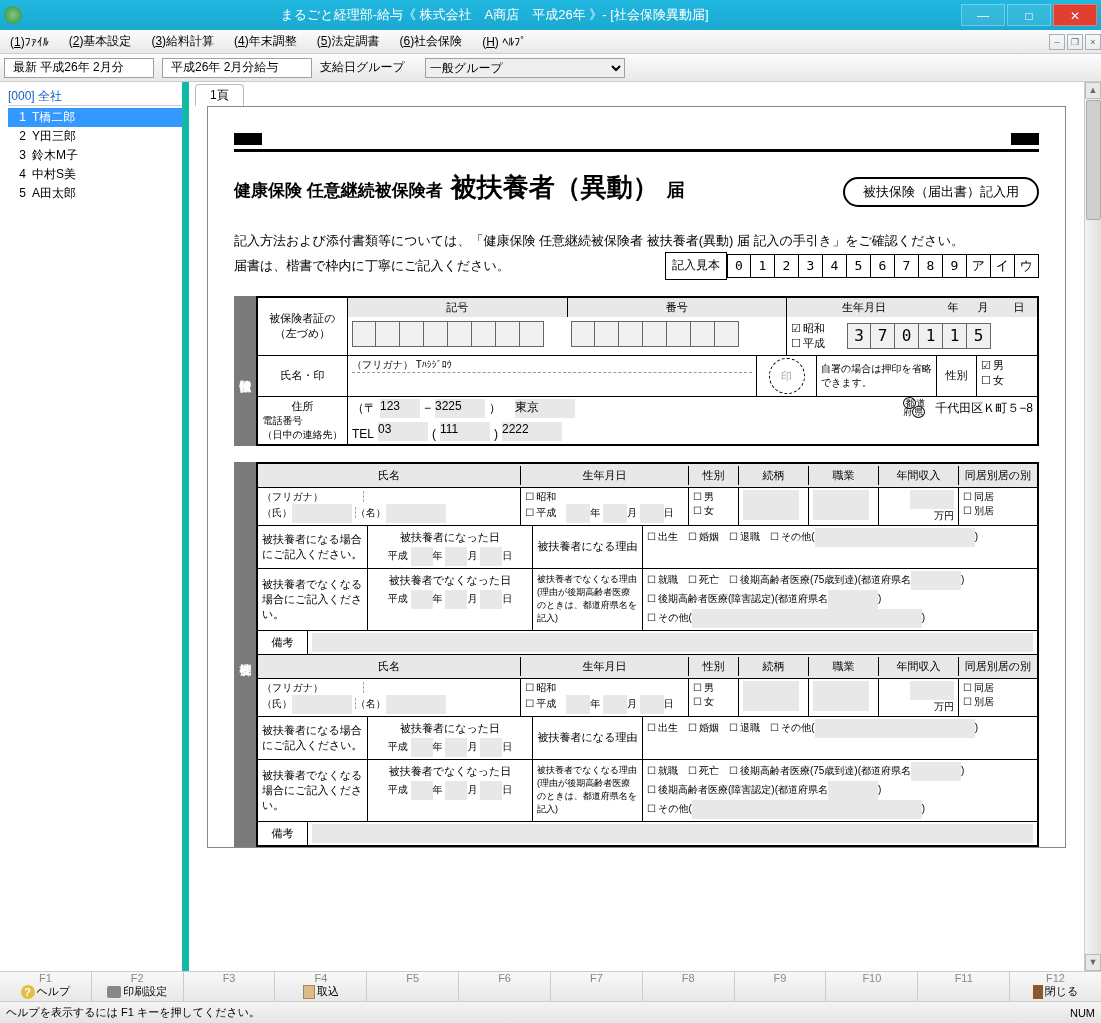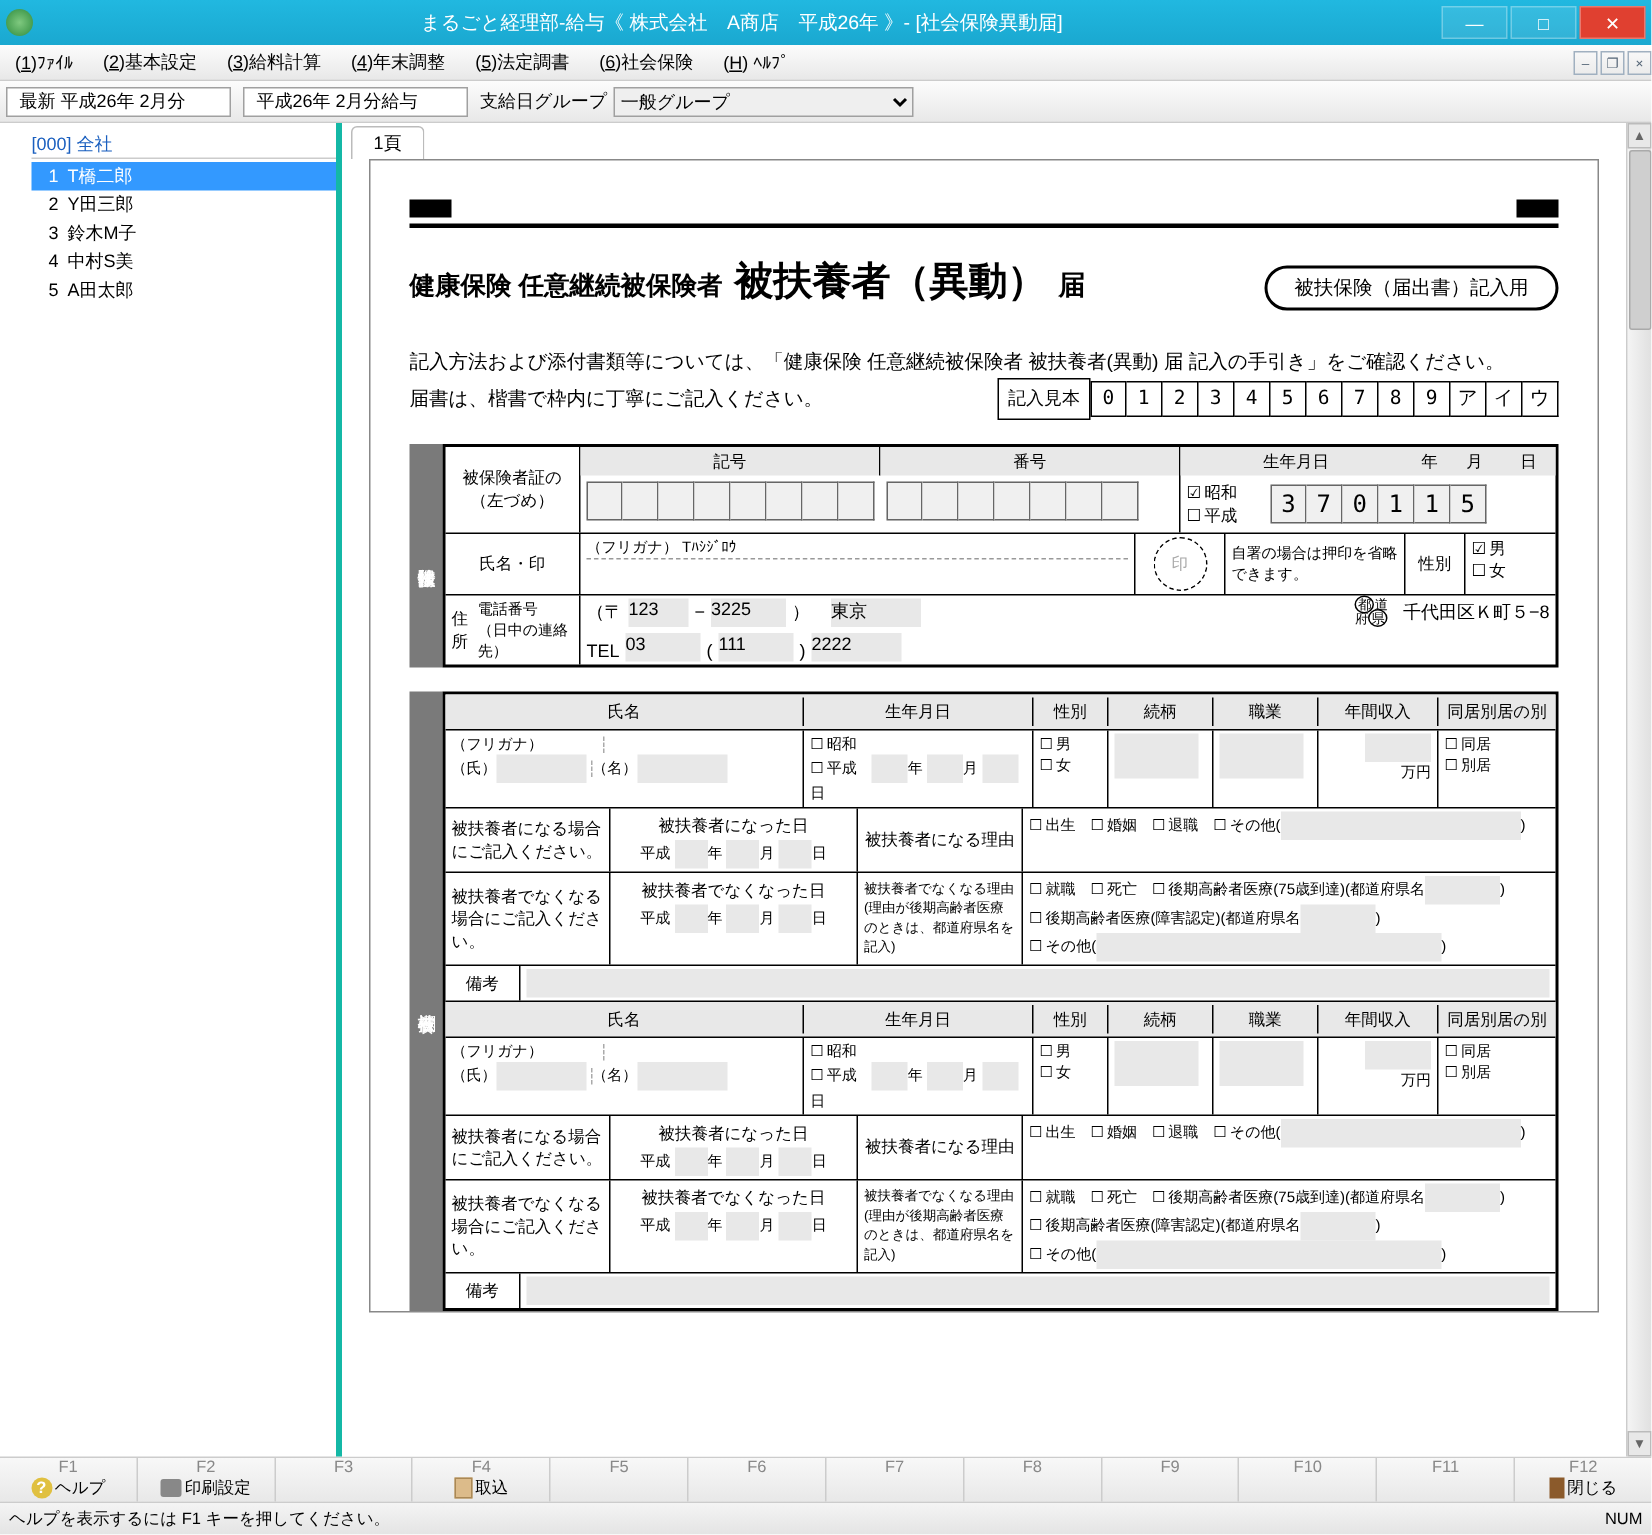--- a/index.html
+++ b/index.html
@@ -13,25 +13,25 @@
 .titlebar .wmin, .titlebar .wmax { background: rgba(255,255,255,0.1); }
 
 .menubar { background: linear-gradient(#fcfcfc, #e8e8e8); height: 24px; display: flex; align-items: center; border-bottom: 1px solid #ccc; position: relative; }
 .menubar .menu { padding: 0 10px; cursor: default; }
 .menubar .menu u { text-decoration: underline; }
 .menubar .mdi { position: absolute; right: 0; display:flex; }
 .menubar .mdi span { width: 16px; height: 16px; border: 1px solid #a0b0c0; margin-left: 2px; text-align: center; font-size: 9px; line-height: 14px; color: #567; }
 
 .toolbar { background: linear-gradient(#fcfcfc, #e8e8e8); height: 28px; display: flex; align-items: center; border-bottom: 1px solid #ccc; padding: 0 4px; }
 .toolbar .field { background: #fff; border: 1px solid #a0a0a0; padding: 2px 8px; margin-right: 8px; min-width: 150px; height: 20px; display: flex; align-items: center; }
-.toolbar .label { margin-right: 4px; }
+.toolbar .label { margin-right: 20px; }
 .toolbar select { border: 1px solid #a0a0a0; height: 20px; width: 200px; font-size: 12px; }
 
 .content { display: flex; height: calc(100% - 30px - 24px - 28px - 30px - 22px); }
-.sidebar { width: 215px; border-right: 4px solid #14b8a6; padding: 6px 0 0 8px; margin-left: 13px; }
+.sidebar { width: 189px; border-right: 7px solid #14b8a6; padding: 6px 0 0 8px; }
 .sidebar .header { color: #1a5fbf; font-size: 12px; margin-bottom: 2px; border-bottom: 1px solid #ccc; }
 .sidebar .item { padding: 1px 2px; }
 .sidebar .item.selected { background: #3399ff; color: #fff; }
 .sidebar .num { display: inline-block; width: 16px; text-align: right; margin-right: 6px; }
 
 .docview { flex: 1; background: #fff; position: relative; display: flex; }
 .docscroll { flex: 1; overflow: hidden; }
 .tabarea { margin: 2px 0 0 6px; position: relative; }
 .tabtab { display: inline-block; background: #fff; border: 1px solid #bbb; border-bottom: none; border-radius: 4px 4px 0 0; padding: 2px 14px; font-size: 12px; }
 .paper { margin: 0 18px 0 18px; border: 1px solid #888; background: #fff; padding: 26px 26px 0 26px; }
@@ -248,21 +248,21 @@
                   <div class="stamp">印</div>
                 </div>
             <div class="cell label" style="width:120px;font-size:10px">自署の場合は押印を省略できます。</div>
             <div class="cell label" style="width:40px">性別</div>
             <div class="cell" style="width:60px;font-size:11px">
               <div><span class="chk on"></span><span>男</span></div>
               <div><span class="chk"></span><span>女</span></div>
             </div>
           </div>
           <div class="row">
-            <div class="cell label" style="width:90px;flex-direction:row">
+            <div class="cell label" style="width:90px;flex-direction:column">
               <span>住所</span>
               <span style="white-space:pre-line;font-size:10px">電話番号
 （日中の連絡先）</span>
             </div>
             <div class="cell" style="flex:1">
               <div style="display:flex;align-items:center;gap:4px">
                 <span>（〒</span>
                     <span class="gray-input" style="width:40px">123</span>
                 <span>−</span>
                     <span class="gray-input" style="width:50px">3225</span>

